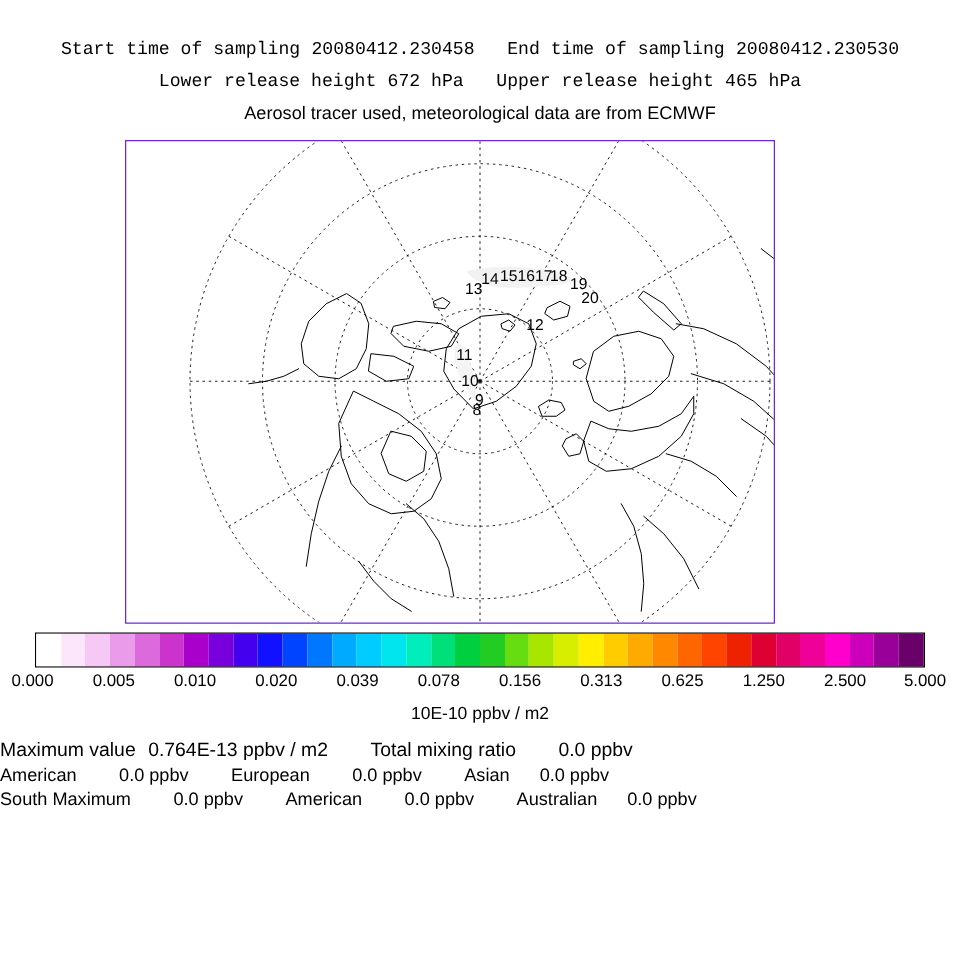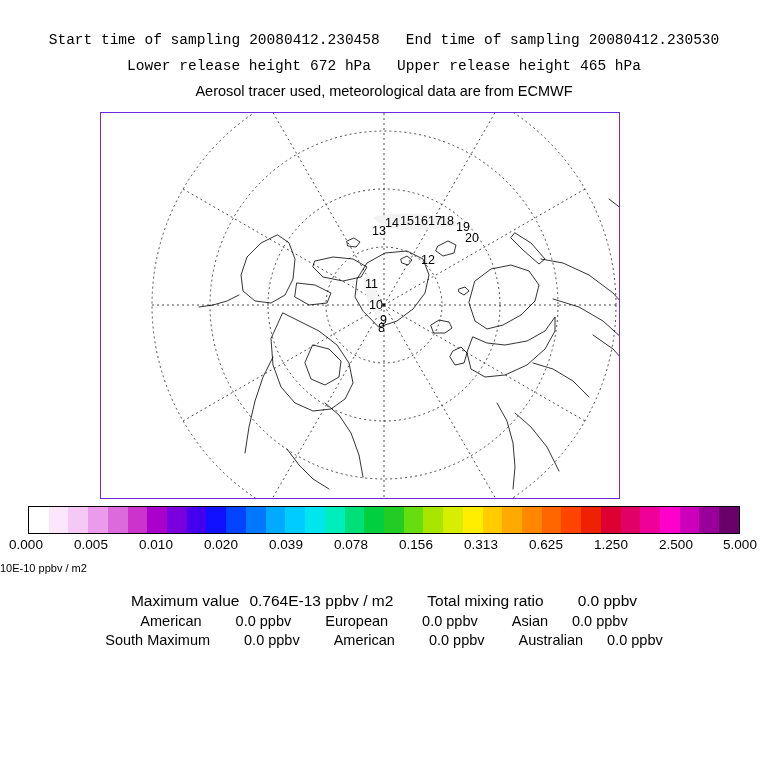--- a/index.html
+++ b/index.html
@@ -91,34 +91,34 @@
   #cb-ticks .tick {
     position: absolute;
     font-size: 13.5px;
     transform: translateX(-50%);
     white-space: nowrap;
   }
   #cb-unit {
     position: absolute;
     top: 562px;
     width: 768px;
-    text-align: left;
-    font-size: 11px;
+    text-align: center;
+    font-size: 14px;
   }
 
   
   #stats {
     position: absolute;
     top: 592px;
     left: 0;
     width: 768px;
   }
   .stat-row {
     width: 768px;
-    text-align: center;
+    text-align: left;
     font-size: 14.5px;
     white-space: nowrap;
     margin-bottom: 3px;
   }
   .stat-row.big { font-size: 15.5px; }
   .stat-row .lbl { display: inline-block; }
   .stat-row .val { display: inline-block; }
   .sp-1 { display: inline-block; width: 10px; }
   .sp-2 { display: inline-block; width: 34px; }
   .sp-3 { display: inline-block; width: 24px; }

